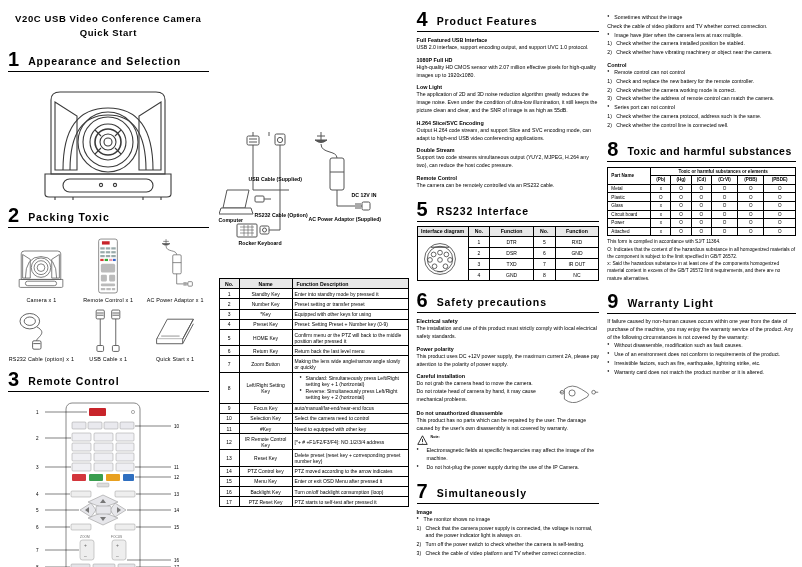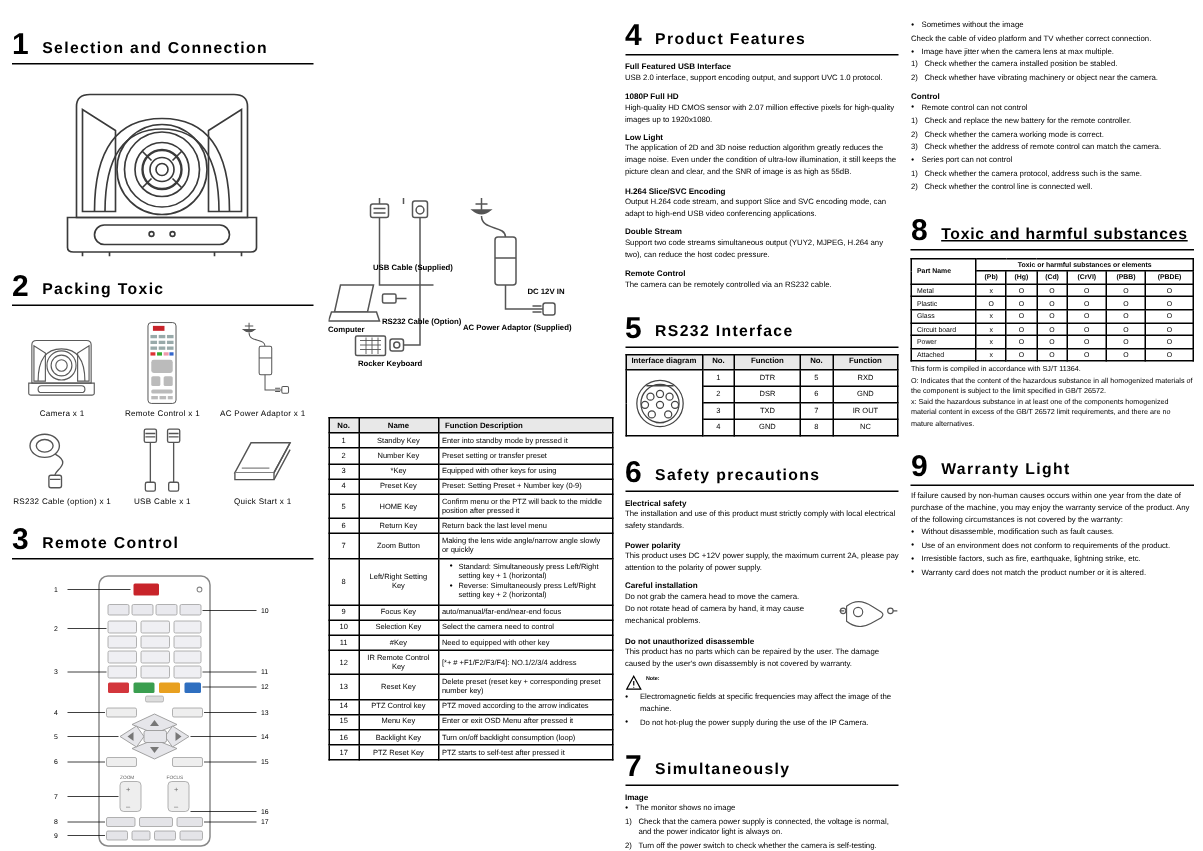--- a/index.html
+++ b/index.html
@@ -10,21 +10,21 @@
   .c2{width:198px;padding:0 4px;}
   .c3{width:192px;padding:0 4px;}
   .c4{width:196px;padding:0 2px 0 4px;}
 
   .doctitle{text-align:center;font-size:9.5px;font-weight:bold;letter-spacing:.6px;line-height:1.45;margin:6px 0 0 0;}
   .doctitle .l2{display:block;}
 
   .sec{margin-top:10px;}
   .sec-head{display:flex;align-items:flex-end;gap:9px;border-bottom:1.6px solid #000;padding-bottom:2px;}
   .sec-num{font-size:20px;font-weight:bold;line-height:.95;font-family:"Liberation Sans",sans-serif;}
-  .sec-title{font-size:10.5px;font-weight:bold;letter-spacing:.9px;padding-bottom:2px;margin-top:10px;}
+  .sec-title{font-size:10.5px;font-weight:bold;letter-spacing:.9px;padding-bottom:2px;}
 
   
   .cam-wrap{display:flex;justify-content:center;padding:10px 0 2px;}
 
   
   .pack-grid{display:grid;grid-template-columns:1fr 1fr 1fr;margin-top:8px;row-gap:2px;}
   .pack-cell{display:flex;flex-direction:column;align-items:center;}
   .pack-img{height:58px;display:flex;align-items:flex-end;justify-content:center;}
   .pack-cap{font-size:5.4px;margin-top:3px;text-align:center;letter-spacing:.2px;}
   .pack-img.small{height:48px;}
@@ -76,25 +76,29 @@
   .tinynote{font-size:4.8px;line-height:1.52;}
   svg{display:block;}
 </style>
 </head>
 <body>
 
 <div class="page">
 
   <div class="col c1">
 
+    <div class="doctitle">
+      <span>V20C  USB  Video  Conference  Camera</span>
+      <span class="l2">Quick  Start</span>
+    </div>
 
     <div class="sec">
       <div class="sec-head">
         <span class="sec-num">1</span>
-        <span class="sec-title">Selection  and  Connection</span>
+        <span class="sec-title">Appearance  and  Selection</span>
       </div>
       <div class="cam-wrap">
         <svg width="150" height="118" viewBox="0 0 150 118">
           <g fill="none" stroke="#3a3a3a" stroke-width="1.1">
 
             <path d="M18 92 L18 18 Q18 10 27 10 L123 10 Q132 10 132 18 L132 92 Z"></path>
 
             <path d="M22 88 L22 20 L44 34 L44 88 Z"></path>
             <path d="M128 88 L128 20 L106 34 L106 88 Z"></path>
 
@@ -686,21 +690,21 @@
       <div class="num"><span class="idx">2)</span><span>Check whether the camera working mode is correct.</span></div>
       <div class="num"><span class="idx">3)</span><span>Check whether the address of remote control can match the camera.</span></div>
       <div class="bul">Series port can not control</div>
       <div class="num"><span class="idx">1)</span><span>Check whether the camera protocol, address such is the same.</span></div>
       <div class="num"><span class="idx">2)</span><span>Check whether the control line is connected well.</span></div>
     </div>
 
     <div class="sec">
       <div class="sec-head">
         <span class="sec-num">8</span>
-        <span class="sec-title" style="letter-spacing:.5px;text-decoration:underline;">Toxic  and  harmful  substances</span>
+        <span class="sec-title" style="letter-spacing:.5px;">Toxic  and  harmful  substances</span>
       </div>
 
       <table class="tox" style="margin-top:5px;">
         <thead>
           <tr>
             <th class="part" rowspan="2" style="width:38px;">Part Name</th>
             <th colspan="6">Toxic or harmful substances or elements</th>
           </tr>
           <tr>
             <th>(Pb)</th>

